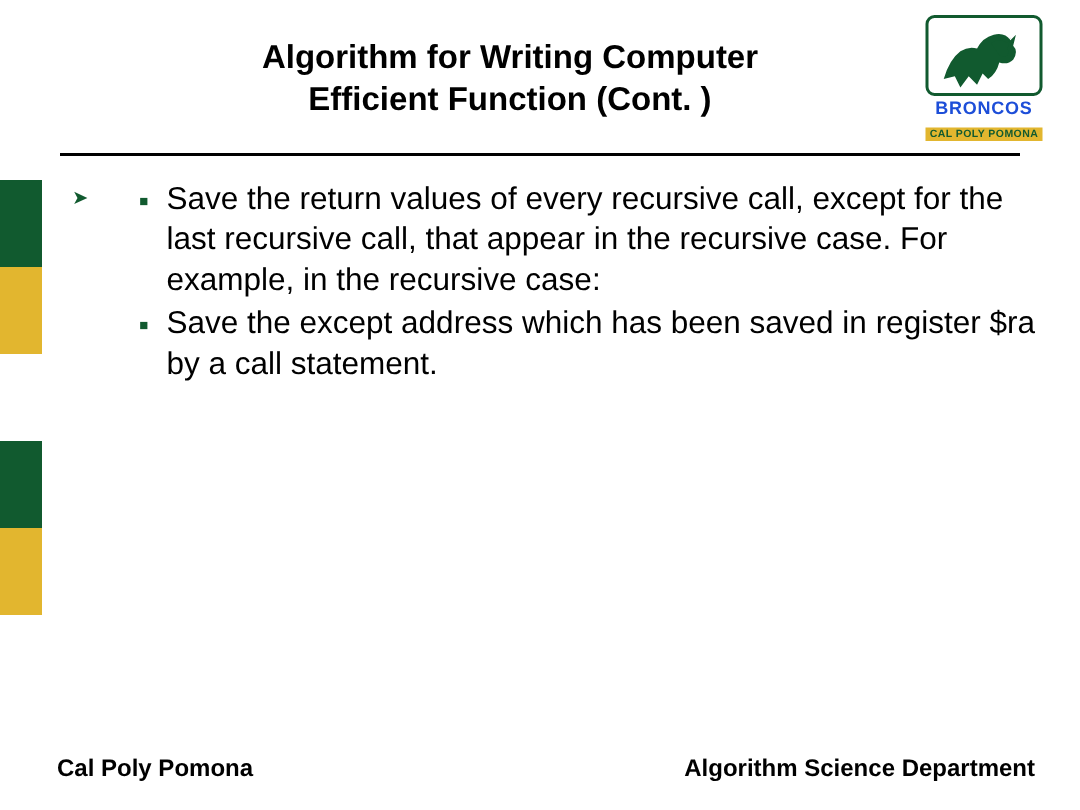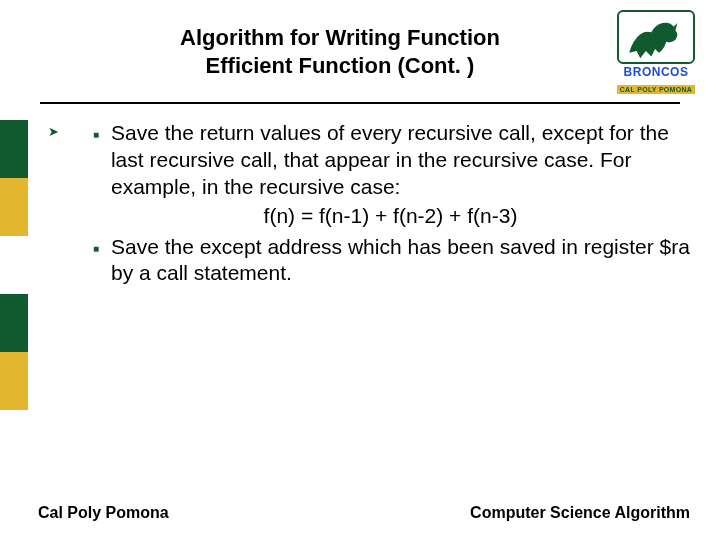--- a/index.html
+++ b/index.html
@@ -142,21 +142,21 @@
 <div class="sidebar">
   <div class="green"></div>
   <div class="gold"></div>
   <div class="white"></div>
   <div class="green2"></div>
   <div class="gold2"></div>
 </div>
 
 <div class="header">
   <div class="title">
-    <span>Algorithm for Writing Function</span><br>
+    <span>Algorithm for Writing Computer</span><br>
     <span>Efficient Function (Cont. )</span>
   </div>
 </div>
 
 <div class="rule"></div>
 
 <div class="logo">
   <div class="logo-horse">
     <svg viewBox="0 0 78 54">
       <path d="M10 44 Q14 30 22 24 Q28 20 34 22 Q38 14 46 12 Q54 10 58 16 L62 12 L60 20 Q64 24 60 30 Q56 34 50 32 Q48 40 42 44 L38 40 L34 48 L28 42 L22 50 L18 42 Z" fill="#115a2f"></path>
@@ -168,27 +168,26 @@
 </div>
 
 <div class="content">
   <div class="level1">
     <span class="chevron">➤</span>
     <div style="flex:1">
       <div class="level2">
         <span class="square">■</span>
         <div style="flex:1">
           <span>Save the return values of every recursive call, except for the last recursive call, that appear in the recursive case. For example, in the recursive case:</span>
-          <div class="formula">f(n) = f(n-1) + f(n-2) + f(n-3)</div>
         </div>
       </div>
       <div class="level2">
         <span class="square">■</span>
         <div style="flex:1">Save the except address which has been saved in register $ra by a call statement.</div>
       </div>
     </div>
   </div>
 </div>
 
 <div class="footer">
   <span>Cal Poly Pomona</span>
-  <span>Computer Science Algorithm</span>
+  <span>Algorithm Science Department</span>
 </div>
 
 </body></html>

